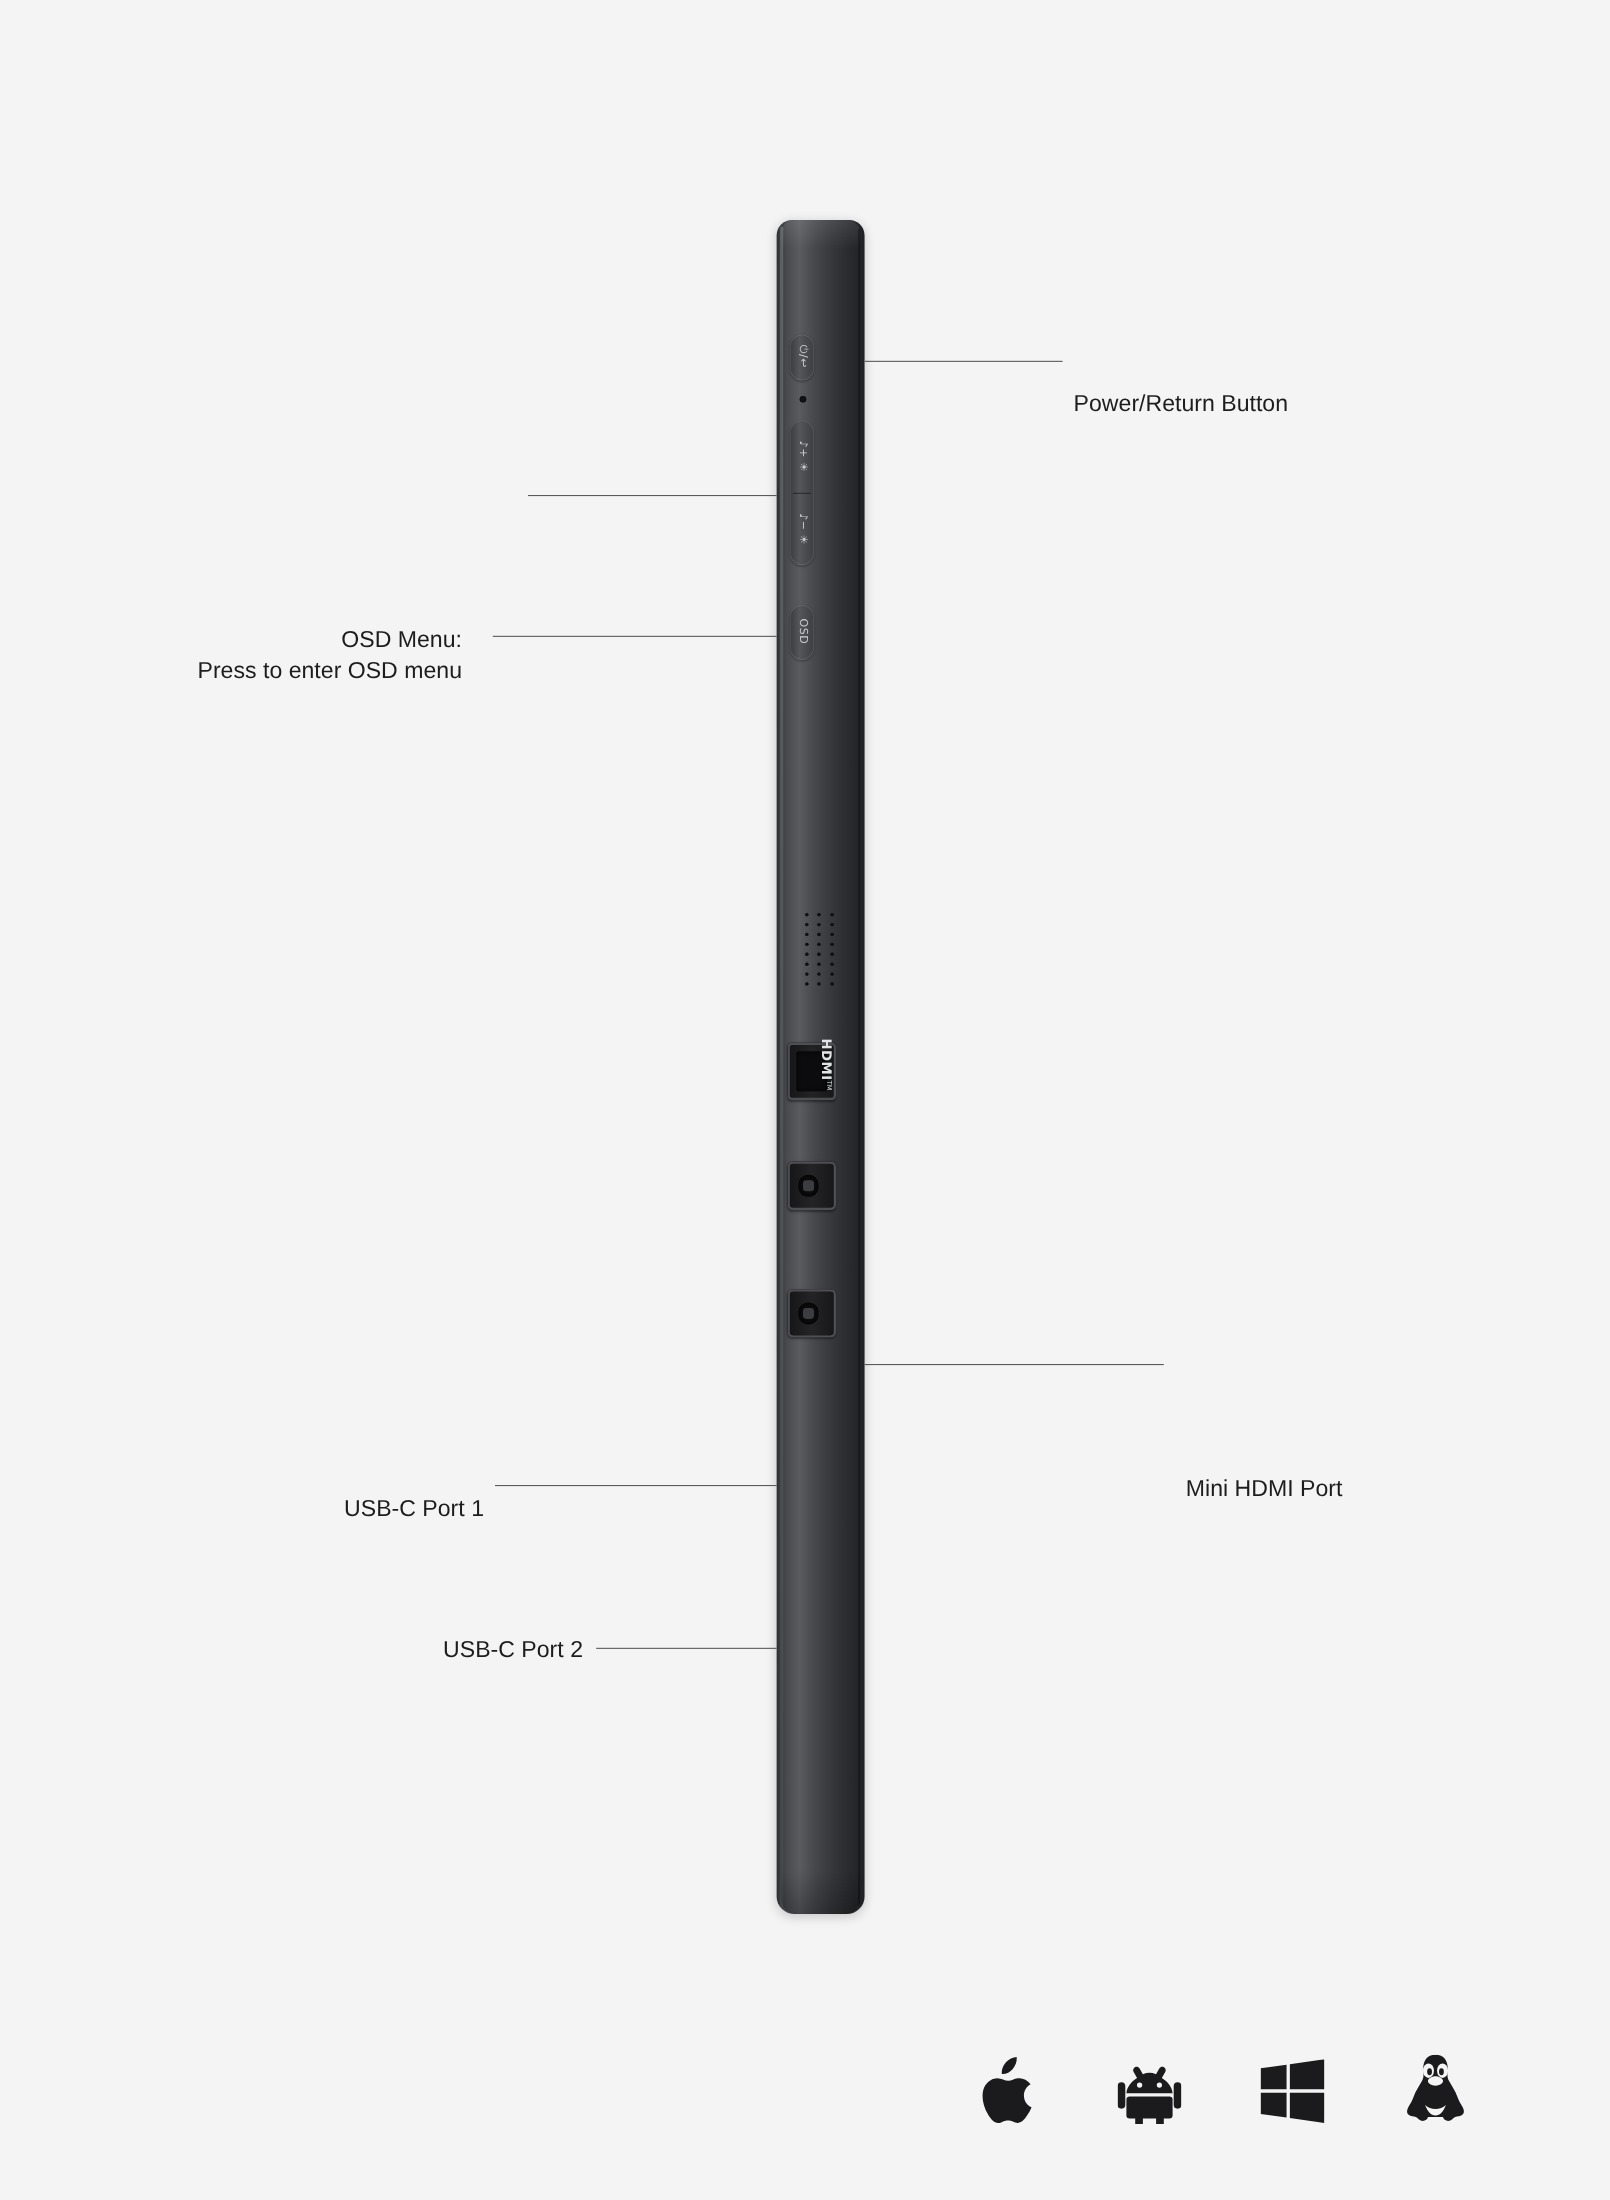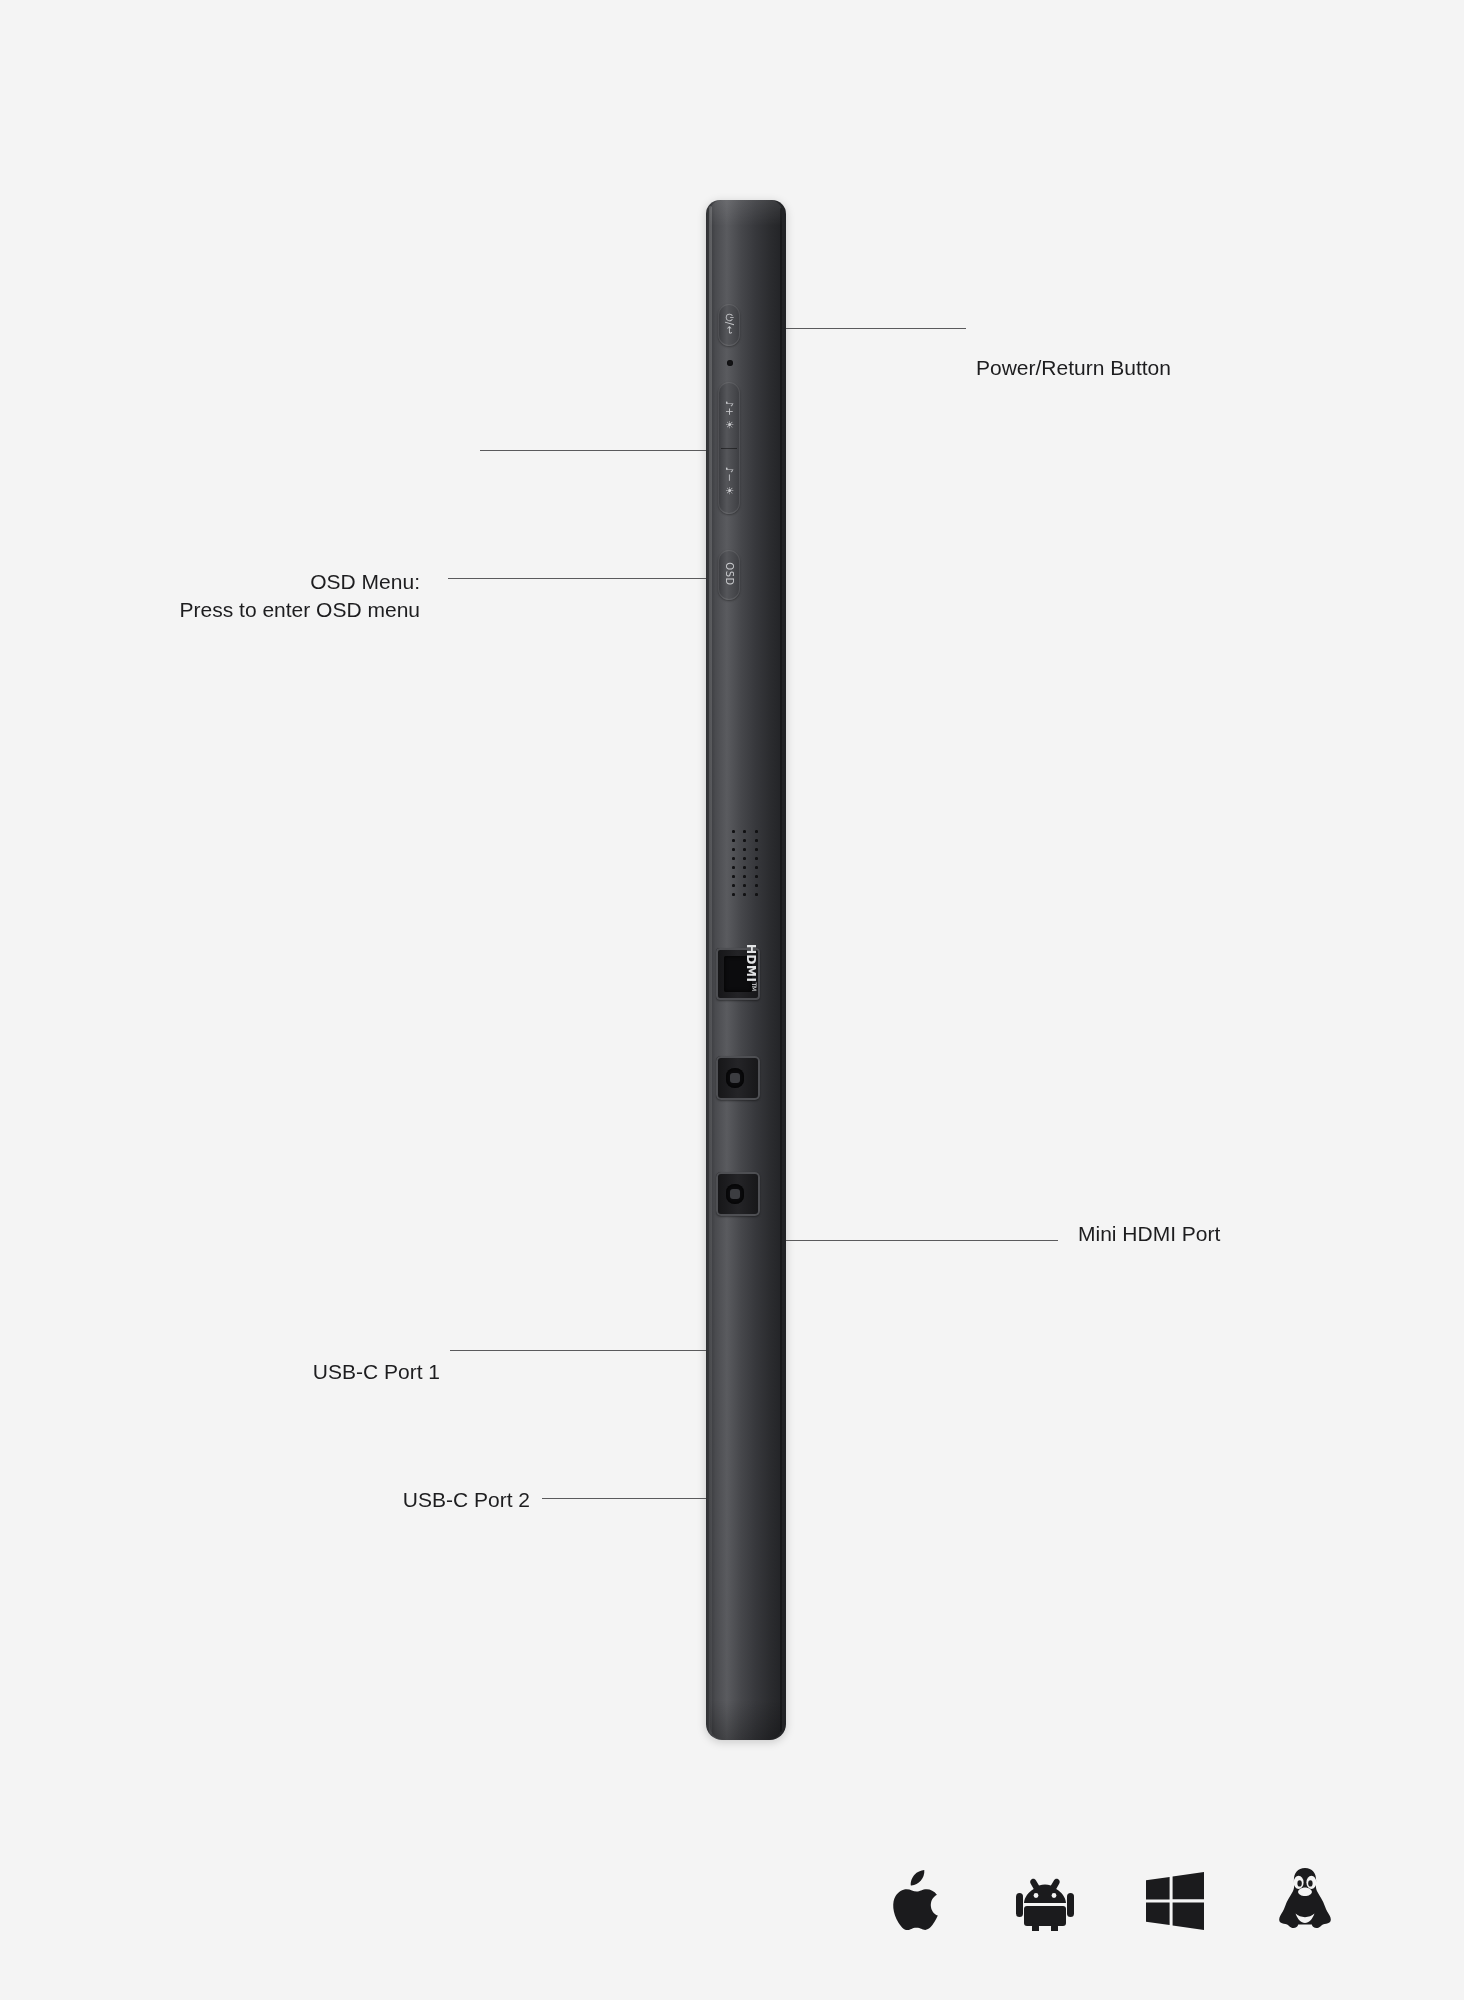--- a/index.html
+++ b/index.html
@@ -337,21 +337,21 @@
   <div class="leader" style="left:786px; top:1240px; width:272px;"></div>
   <div class="leader" style="left:450px; top:1350px; width:256px;"></div>
   <div class="leader" style="left:542px; top:1498px; width:164px;"></div>
 
   <div class="label right" style="left:976px; top:314px;">Power/Return Button</div>
 
 
   <div class="label left" style="left:134px; top:536px; width:286px;margin-top:32px;">OSD Menu:
 Press to enter OSD menu</div>
 
-  <div class="label right" style="left:1078px; top:1180px;">Mini HDMI Port</div>
+  <div class="label right" style="left:1078px; top:1300px;">Mini HDMI Port</div>
 
   <div class="label left" style="left:210px; top:1338px; width:230px;margin-top:20px;">USB-C Port 1</div>
 
   <div class="label left" style="left:300px; top:1486px; width:230px;">USB-C Port 2</div>
 
   <div class="os-row">
 
     <div class="os-icon">
       <svg width="52" height="62" viewBox="0 0 52 62" aria-hidden="true">
         <path fill="currentColor" d="M35.3 0c.4 4.1-1.2 8-3.6 10.8-2.4 2.8-6.2 4.9-9.9 4.6-.5-3.9 1.4-8 3.7-10.6C27.9 1.9 32 .2 35.3 0z"></path>

